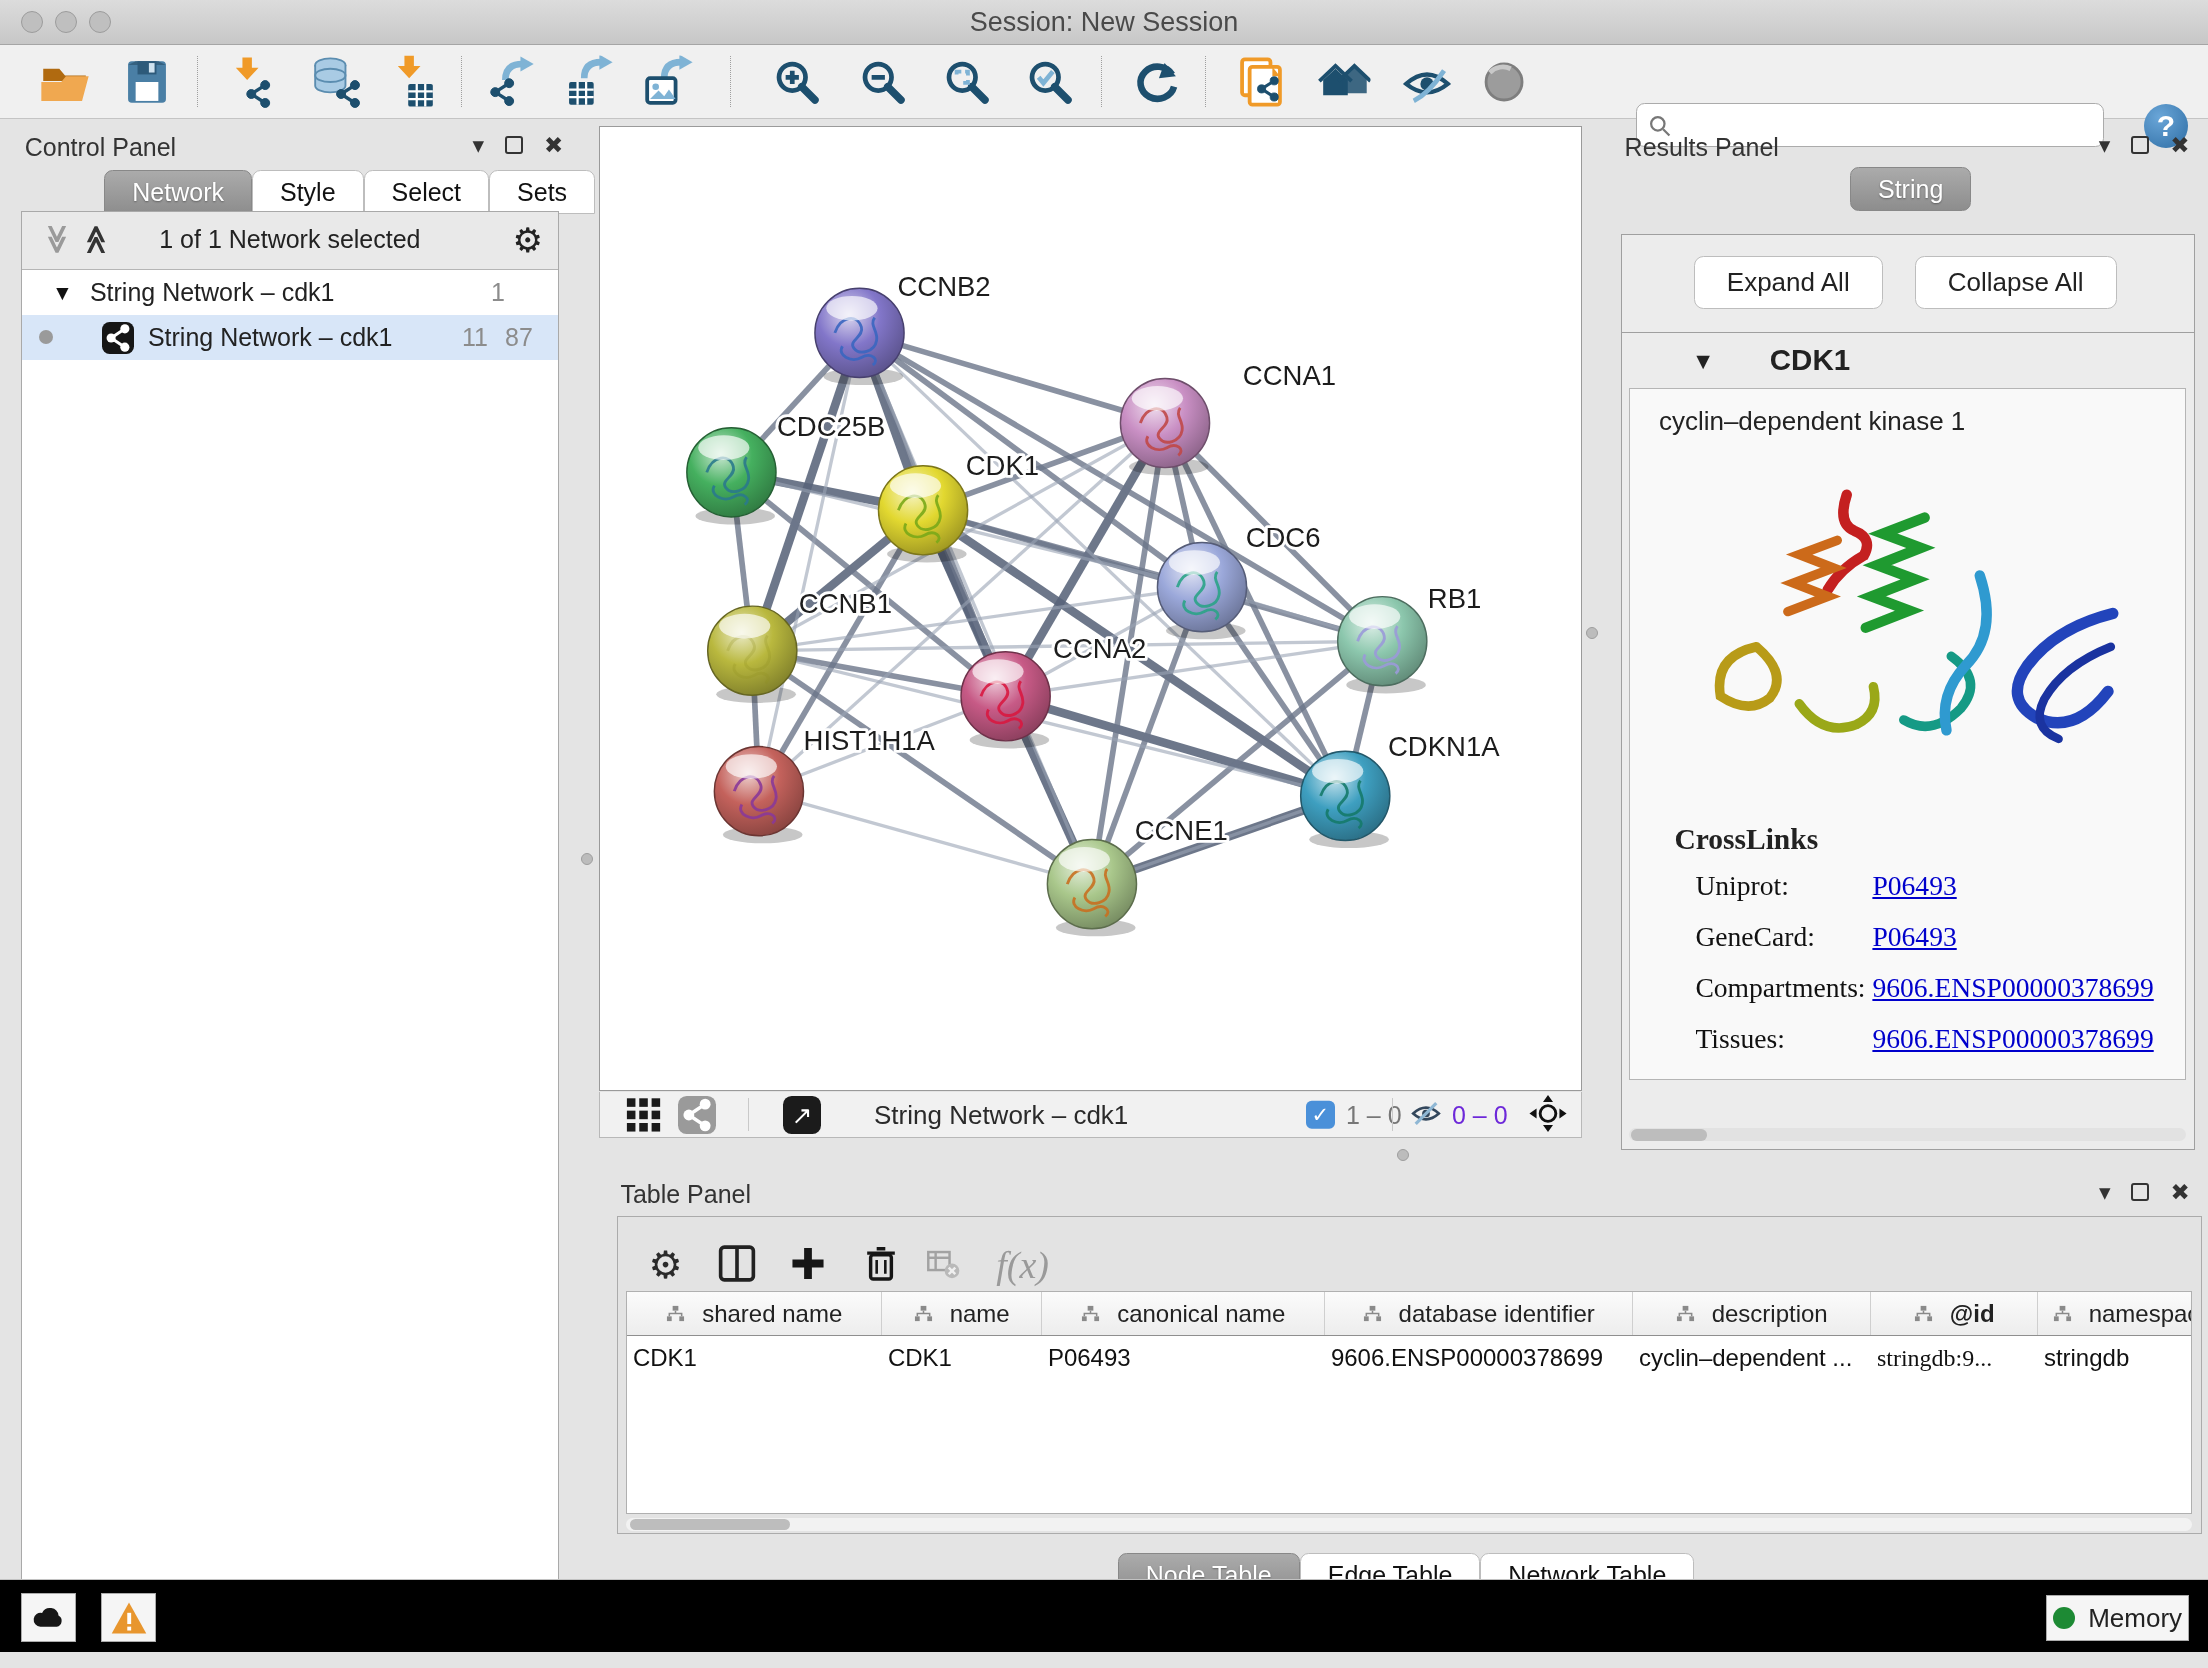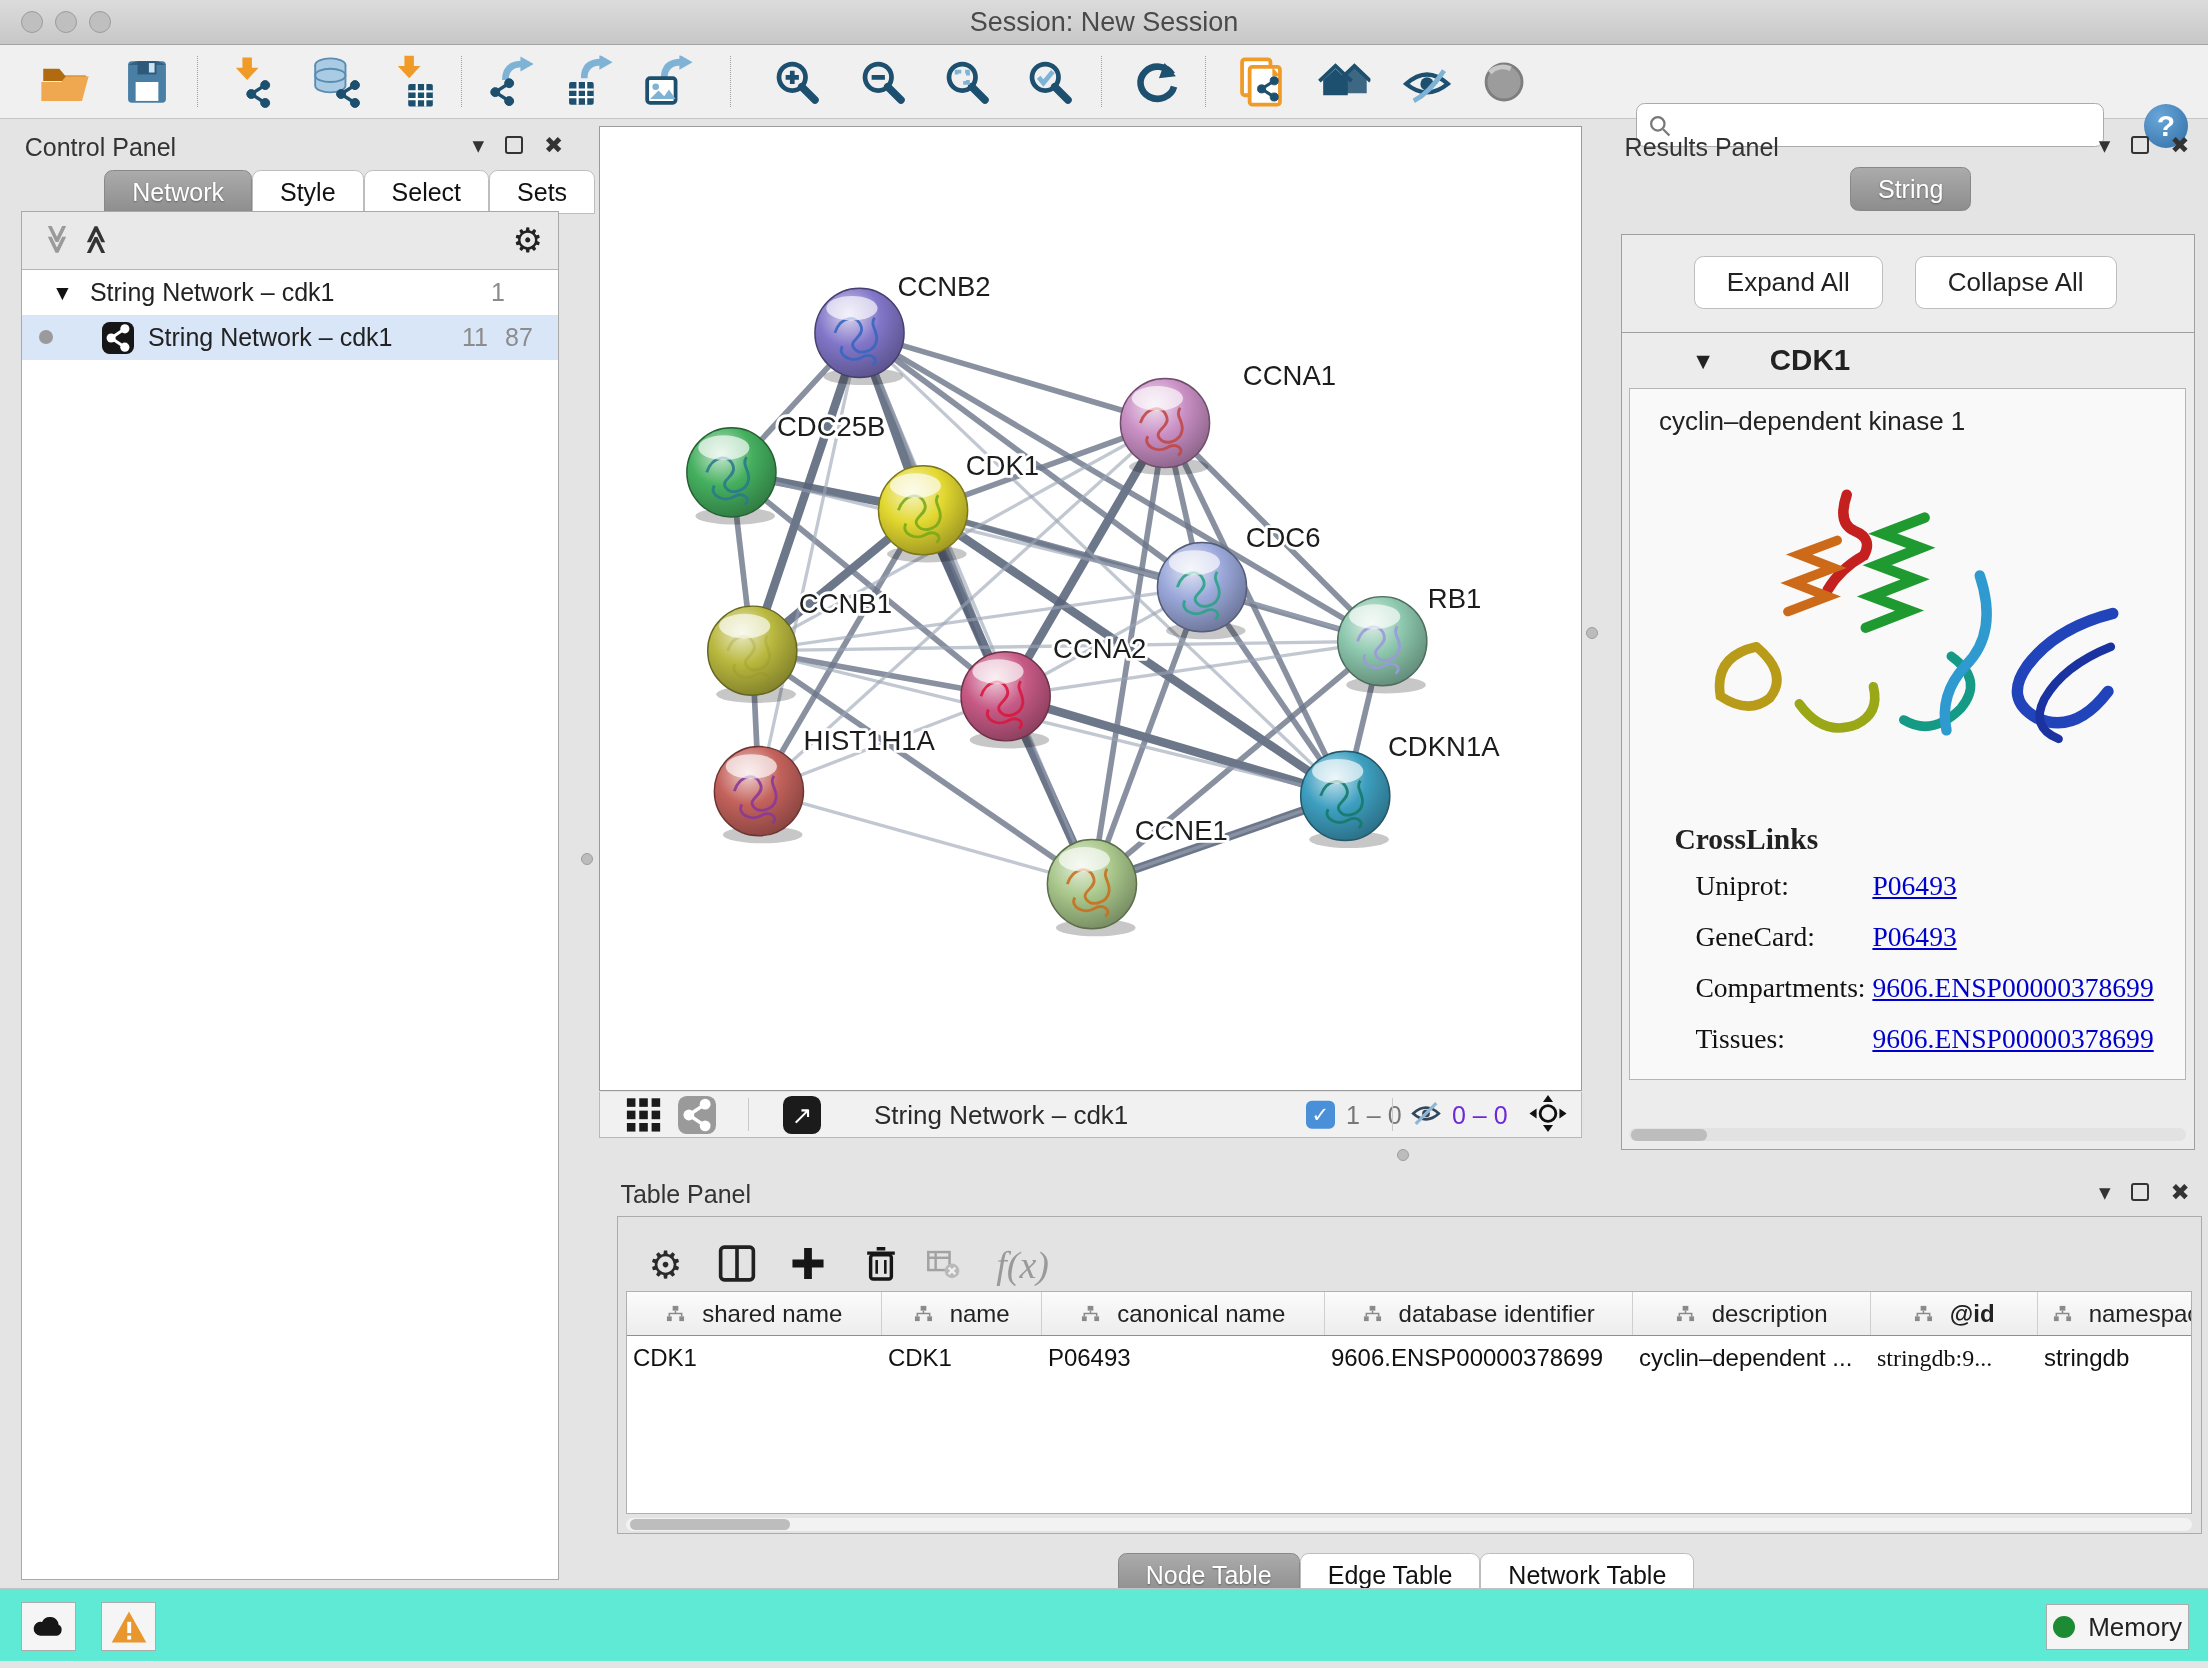--- a/index.html
+++ b/index.html
@@ -80,21 +80,21 @@
   #tp-header{display:flex;height:44px;background:linear-gradient(#fbfbfb,#ededed);
     border-bottom:1.9px solid #8f8f8f;box-sizing:border-box;}
   .th{flex:none;display:flex;align-items:center;justify-content:center;gap:17px;font-size:24px;
     color:#222;border-right:1px solid #cfcfcf;box-sizing:border-box;overflow:hidden;white-space:nowrap;cursor:pointer;}
   #tp-row{display:flex;height:44px;align-items:center;}
   .td{flex:none;font-size:24px;color:#111;padding-left:5.7px;box-sizing:border-box;overflow:hidden;white-space:nowrap;}
   #tp-hscroll{position:absolute;left:8.6px;top:301px;width:1566px;height:13.3px;background:#f2f2f2;border-radius:6.7px;}
   #tp-thumb{position:absolute;left:3.8px;top:1px;width:160px;height:11.4px;background:#bdbdbd;border-radius:5.7px;cursor:pointer;}
   #tp-tabs{position:absolute;left:0;right:0;top:381px;display:flex;justify-content:center;}
   
-  #statusbar{position:absolute;left:0;bottom:7px;width:100%;height:72px;background:#5eead4;
+  #statusbar{position:absolute;left:0;bottom:16px;width:100%;height:72px;background:#000000;
     border-top:1px solid #c2c2c2;text-align:center;}
   .sb-btn{position:absolute;top:13.3px;width:55px;height:49px;background:#f5f5f5;border:1px solid #ababab;
     box-sizing:border-box;display:flex;align-items:center;justify-content:center;cursor:pointer;}
   #memory-btn{position:absolute;right:19px;top:15px;width:143px;height:46px;background:#f5f5f5;
     border:1px solid #ababab;box-sizing:border-box;display:flex;align-items:center;justify-content:center;
     gap:13.3px;font-size:26px;cursor:pointer;}
   #memory-dot{width:22px;height:22px;border-radius:50%;background:#1d8a34;}
   .netlabel{font-size:29px;fill:#1c1c1c;paint-order:stroke;stroke:#ffffff;stroke-width:6px;
     stroke-linejoin:round;font-family:"Liberation Sans",sans-serif;}
 </style>
@@ -288,20 +288,21 @@
   <div class="wbtns" style="right:0;top:7.6px">
     <span class="wbtn">▾</span>
     <span class="wbtn square"></span>
     <span class="wbtn">✖</span>
   </div>
   <div id="cp-tabs"><span class="seg-tab active">Network</span><span class="seg-tab">Style</span><span class="seg-tab">Select</span><span class="seg-tab">Sets</span></div>
   <div id="cp-box">
     <div id="cp-subbar">
       <span class="chev" style="position:absolute;left:21px;top:11.4px;transform:rotate(90deg);color:#9a9a9a">≫</span>
       <span class="chev" style="position:absolute;left:59px;top:11.4px;transform:rotate(-90deg);color:#333">≫</span>
+      <span style="position:absolute;left:0;right:0;top:13.3px;text-align:center;font-size:25px;color:#222">1 of 1 Network selected</span>
       <span style="position:absolute;right:15px;top:7.6px;font-size:34px;color:#222">⚙</span>
     </div>
     <div id="cp-tree">
       <div class="tree-row">
         <span style="position:absolute;left:30px;font-size:21px;color:#111">▼</span>
         <span style="position:absolute;left:68px">String Network – cdk1</span>
         <span class="num" style="right:53px">1</span>
       </div>
       <div class="tree-row" style="background:#d8e6f8">
         <span style="position:absolute;left:17px;top:15px;width:14.3px;height:14.3px;border-radius:50%;

